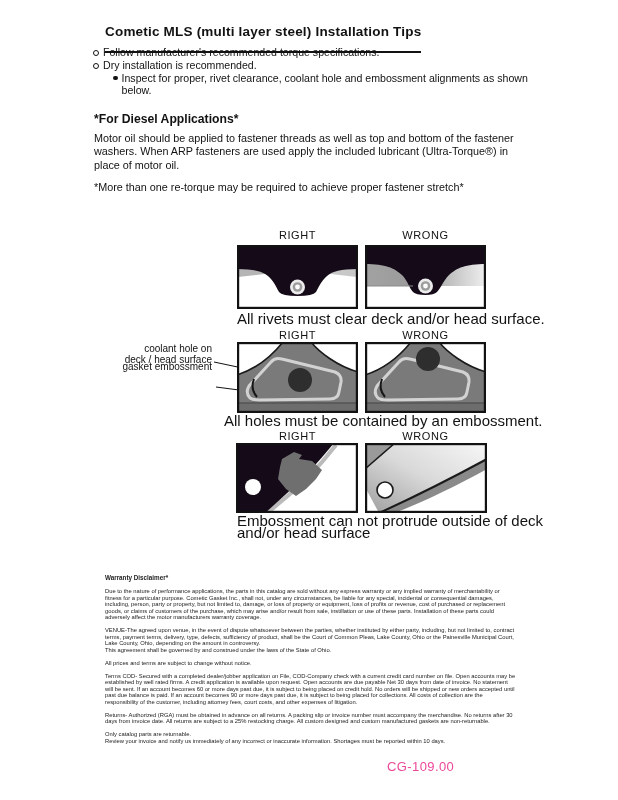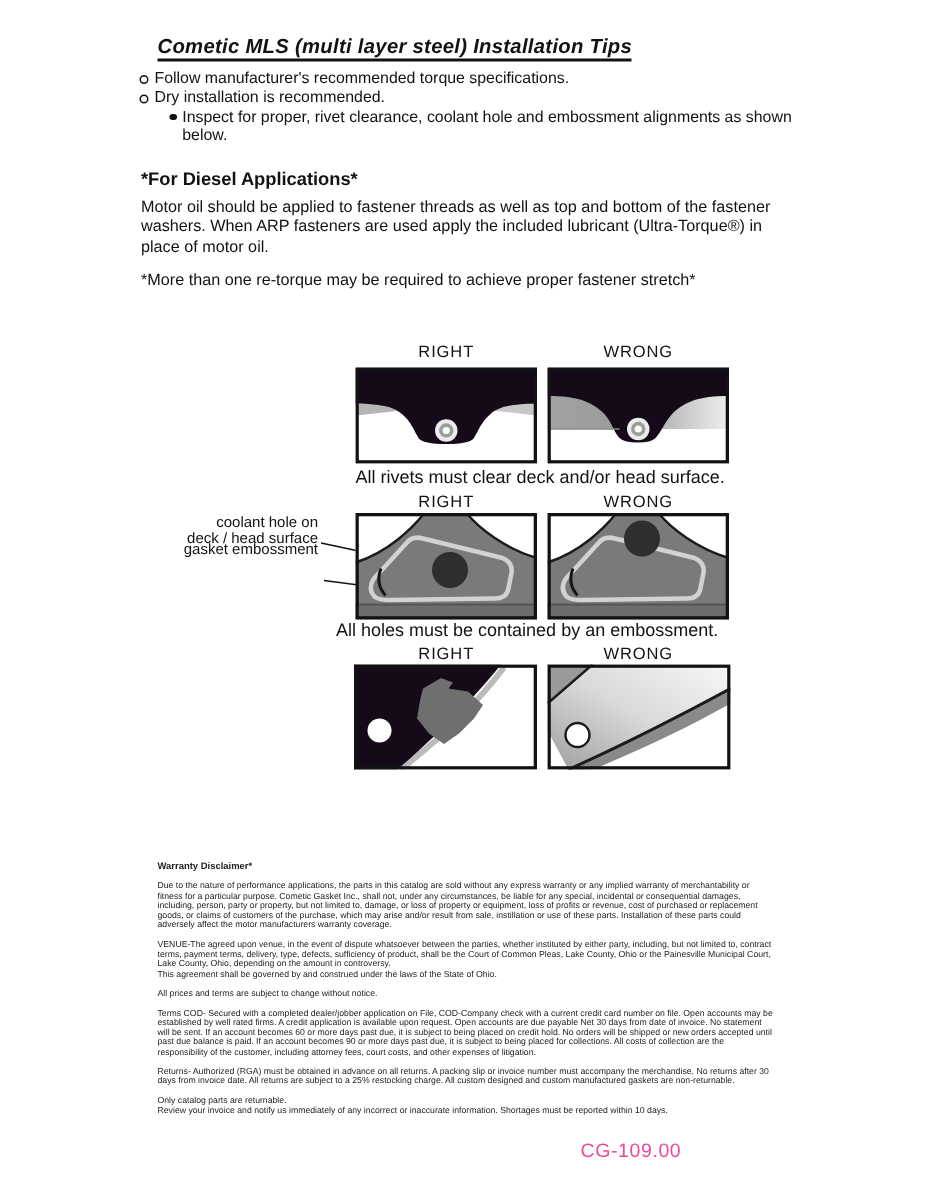--- a/index.html
+++ b/index.html
@@ -2,41 +2,41 @@
 <html><head>
 <meta charset="utf-8">
 <style>
   html,body{margin:0;padding:0;background:#fff;}
   .page{position:relative;width:618px;height:800px;background:#fff;overflow:hidden;
         font-family:"Liberation Sans",sans-serif;color:#121212;}
 
   
   .title-block{position:absolute;left:105px;top:22px;}
   .title{font-size:13.5px;font-weight:bold;letter-spacing:.2px;
-         border-bottom:2px solid #121212;padding-bottom:1px;display:inline-block;font-style:italic;}
+         border-bottom:2px solid #121212;padding-bottom:12px;display:inline-block;}
 
   
   .tips{position:absolute;left:93px;top:46px;width:440px;font-size:10.6px;line-height:12.8px;}
   .tip-row{display:flex;align-items:flex-start;}
   .tip-row.sub{margin-left:20px;}
   .marker-o{flex:none;width:4px;height:4px;border:1px solid #121212;border-radius:50%;margin:4px 4px 0 0;}
   .marker-f{flex:none;width:4.5px;height:4.5px;background:#121212;border-radius:50%;margin:4px 4px 0 0;}
 
   
   .diesel{position:absolute;left:94px;top:113px;width:424px;font-size:10.8px;line-height:13.2px;}
   .diesel h2{font-size:12.2px;font-weight:bold;margin:0 0 6px 0;}
   .diesel p{margin:0 0 9px 0;}
   .diesel p.note{margin:0;}
 
   
   .diagrams{position:absolute;left:0;top:228px;width:618px;height:318px;}
   .dg-label{position:absolute;width:121px;text-align:center;font-size:11px;letter-spacing:.6px;color:#121212;}
   .panel{position:absolute;width:121px;}
   .panel svg{display:block;}
-  .caption{position:absolute;font-size:12px;line-height:11.8px;color:#121212;}
+  .caption{position:absolute;font-size:15px;line-height:11.8px;color:#121212;}
   .side-label{position:absolute;right:406px;text-align:right;font-size:10px;line-height:10.6px;white-space:pre-line;}
   .pointer-lines{position:absolute;left:0;top:0;pointer-events:none;}
 
   
   .warranty{position:absolute;left:105px;top:575px;width:412px;font-size:5.8px;line-height:6.5px;color:#222;}
   .warranty .w-head{font-size:6.3px;font-weight:bold;margin:0 0 6.5px 0;}
   .warranty p{margin:0 0 6.5px 0;white-space:pre-line;}
 
   .page-number{position:absolute;left:387px;top:759px;font-size:13px;letter-spacing:.4px;color:#ec4899;}
 </style>
@@ -180,20 +180,22 @@
         <rect x="0" y="0" width="122" height="70" fill="#ffffff"></rect>
         <path d="M0,44 L0,26 L30,0 L122,0 L122,16 C95,36 55,56 24,70 L14,70 Z" fill="url(#g3w)"></path>
         <path d="M14,70 C45,56 85,36 122,16 L122,26 C90,44 55,60 30,70 Z" fill="#8a8a8a"></path>
         <path d="M14,70 C45,56 85,36 122,16" fill="none" stroke="#1a1a1a" stroke-width="2"></path>
         <path d="M0,26 L30,0 L0,0 Z" fill="#9a9a9a"></path>
         <line x1="0" y1="26" x2="30" y2="0" stroke="#1a1a1a" stroke-width="1.6"></line>
         <circle cx="20" cy="47" r="8" fill="#ffffff" stroke="#1a1a1a" stroke-width="1.6"></circle>
         <rect x="1" y="1" width="120" height="68" fill="none" stroke="#121212" stroke-width="2.4"></rect>
       </svg>
     </div>
+    <div class="caption" style="left:237px;top:287px;white-space:pre-line;">Embossment can not protrude outside of deck
+and/or head surface</div>
   </div>
 
   <div class="warranty">
     <div class="w-head">Warranty Disclaimer*</div>
     <p>Due to the nature of performance applications, the parts in this catalog are sold without any express warranty or any implied warranty of merchantability or fitness for a particular purpose.  Cometic Gasket Inc., shall not, under any circumstances, be liable for any special, incidental or consequential damages, including, person, party or property, but not limited to, damage, or loss of property or equipment, loss of profits or revenue, cost of purchased or replacement goods, or claims of customers of the purchase, which may arise and/or result from sale, instillation or use of these parts.  Installation of these parts could adversely affect the motor manufacturers warranty coverage.</p>
     <p>VENUE-The agreed upon venue, in the event of dispute whatsoever between the parties, whether instituted by either party, including, but not limited to, contract terms, payment terms, delivery, type, defects, sufficiency of product, shall be the Court of Common Pleas, Lake County, Ohio or the Painesville Municipal Court, Lake County, Ohio, depending on the amount in controversy.
 This agreement shall be governed by and construed under the laws of the State of Ohio.</p>
     <p>All prices and terms are subject to change without notice.</p>
     <p>Terms COD- Secured with a completed dealer/jobber application on File, COD-Company check with a current credit card number on file.  Open accounts may be established by well rated firms.  A credit application is available upon request.  Open accounts are due payable Net 30 days from date of invoice.  No statement will be sent.  If an account becomes 60 or more days past due, it is subject to being placed on credit hold.  No orders will be shipped or new orders accepted until past due balance is paid.  If an account becomes 90 or more days past due, it is subject to being placed for collections.  All costs of collection are the responsibility of the customer, including attorney fees, court costs, and other expenses of litigation.</p>
     <p>Returns- Authorized (RGA) must be obtained in advance on all returns.  A packing slip or invoice number must accompany the merchandise.  No returns after 30 days from invoice date.  All returns are subject to a 25% restocking charge.  All custom designed and custom manufactured gaskets are non-returnable.</p>

